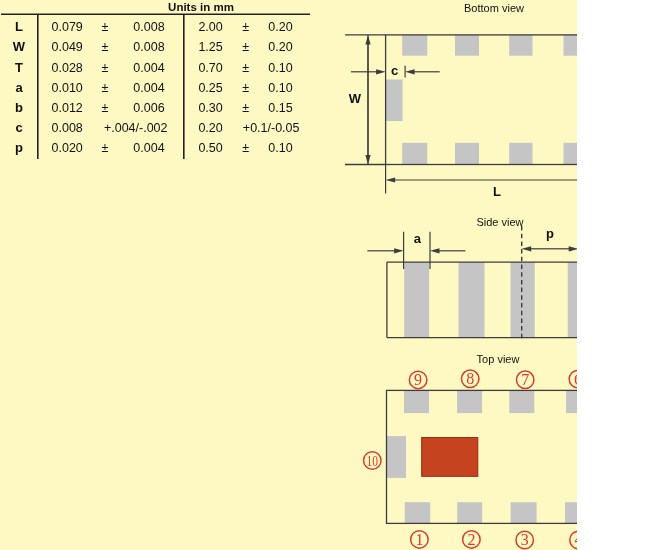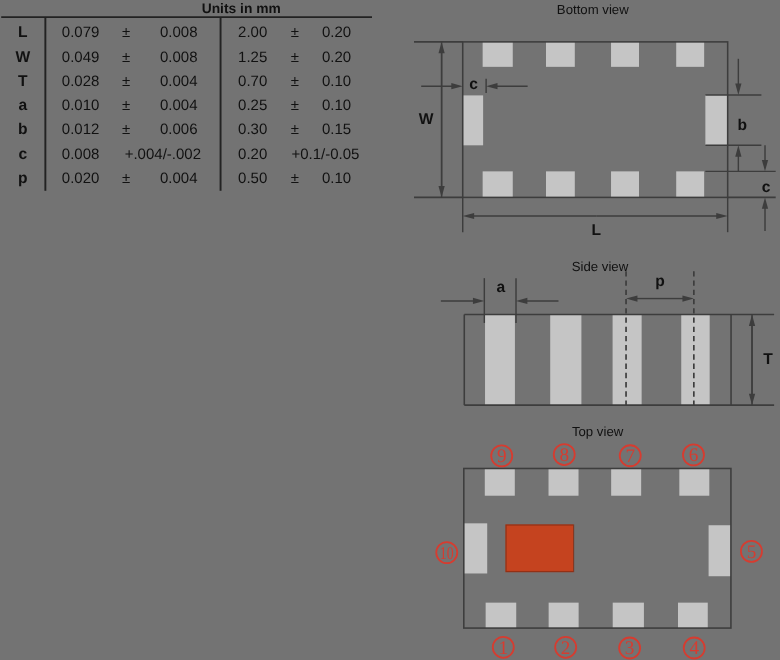--- a/index.html
+++ b/index.html
@@ -1,16 +1,16 @@
 <!DOCTYPE html>
 <html><head>
 <meta charset="utf-8">
 <style>
 html,body{margin:0;padding:0;background:#ffffff;}
-#page{position:relative;width:650px;height:550px;background:#737373;overflow:hidden;}
+#page{position:relative;width:577px;height:550px;background:#fef9c3;overflow:hidden;}
 </style>
 </head>
 <body>
 <div id="page">
 <svg width="650" height="550" viewBox="0 0 650 550">
 <text x="201" y="11" font-family="Liberation Sans, sans-serif" font-size="11.5" font-weight="bold" text-anchor="middle" fill="#111111">Units in mm</text>
 <line x1="1" y1="14.2" x2="310" y2="14.2" stroke="#222" stroke-width="1.4"></line>
 <line x1="37.8" y1="14.2" x2="37.8" y2="159" stroke="#222" stroke-width="1.6"></line>
 <line x1="183.8" y1="14.2" x2="183.8" y2="159" stroke="#222" stroke-width="1.6"></line>
 <text x="19" y="31.1" font-family="Liberation Sans, sans-serif" font-size="13" font-weight="bold" text-anchor="middle" fill="#111111">L</text>

